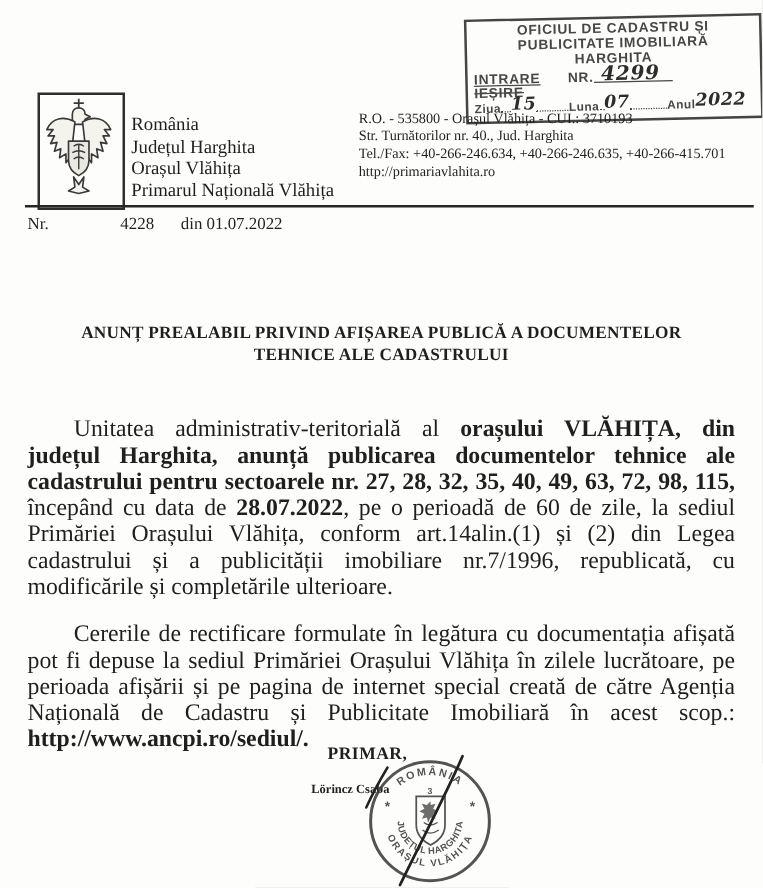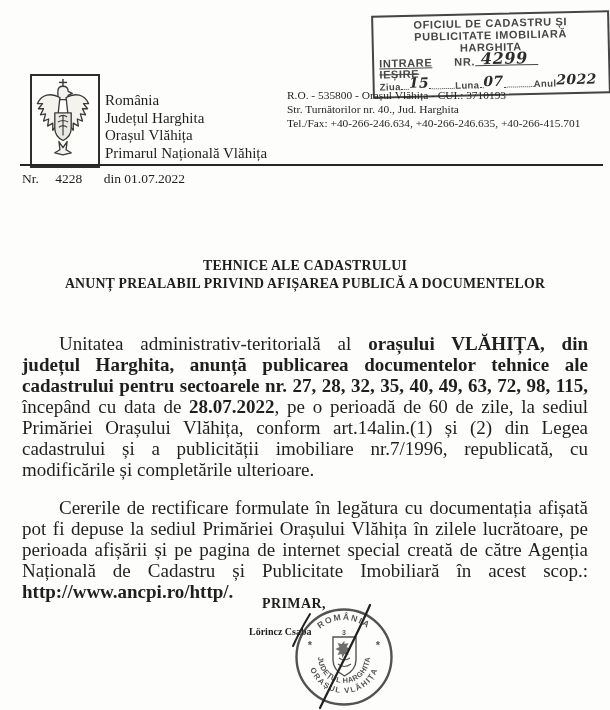--- a/index.html
+++ b/index.html
@@ -30,21 +30,21 @@
   
   .coat-box{
     position:absolute;left:30px;top:74px;width:66px;height:90px;
     border:2px solid #2e2e2e;background:#fdfdfb;
   }
   .hdr-left{position:absolute;left:105px;top:92px;font-size:15px;line-height:17.5px;}
   .hdr-right{position:absolute;left:287px;top:88px;font-size:11.4px;line-height:14.2px;}
   .divider{position:absolute;left:20px;top:164px;width:583px;height:2px;background:#262626;}
   .ref-line{position:absolute;left:22px;top:171px;font-size:13.5px;}
   .ref-line .g1{margin-right:13px;}
-  .ref-line .g2{margin-right:18px;}
+  .ref-line .g2{margin-right:18px;margin-left:41px;}
   
   .doc-title{
     position:absolute;left:0;right:0;top:257px;text-align:center;
     font-weight:bold;font-size:13.8px;line-height:17.5px;letter-spacing:.2px;
   }
   
   .body-text{
     position:absolute;left:22px;top:333px;width:566px;
     font-size:19px;line-height:21px;text-align:justify;
   }
@@ -108,38 +108,39 @@
     <div>România</div>
     <div>Județul Harghita</div>
     <div>Orașul Vlăhița</div>
     <div>Primarul Națională Vlăhița</div>
   </div>
 
   <div class="hdr-right">
     <div>R.O. - 535800 - Orașul Vlăhița - CUI.: 3710193</div>
     <div>Str. Turnătorilor nr. 40., Jud. Harghita</div>
     <div>Tel./Fax: +40-266-246.634, +40-266-246.635, +40-266-415.701</div>
+    <div>http://primariavlahita.ro</div>
   </div>
 
   <div class="divider"></div>
 
   <div class="ref-line">
     <span class="g1">Nr.</span>
     <span class="g2">4228</span>
     <span>din 01.07.2022</span>
   </div>
 
   <div class="doc-title">
+    <div>ANUNȚ PREALABIL PRIVIND AFIȘAREA PUBLICĂ A DOCUMENTELOR</div>
     <div>TEHNICE ALE CADASTRULUI</div>
-    <div>ANUNȚ PREALABIL PRIVIND AFIȘAREA PUBLICĂ A DOCUMENTELOR</div>
   </div>
 
   <div class="body-text">
     <p><span>Unitatea administrativ-teritorială  al </span><span class="b">orașului VLĂHIȚA, din județul Harghita, anunță publicarea documentelor tehnice ale cadastrului pentru sectoarele nr. 27, 28, 32, 35, 40, 49, 63, 72, 98, 115, </span><span>începând cu data de </span><span class="b">28.07.2022</span><span>, pe o perioadă de 60 de zile, la sediul Primăriei Orașului Vlăhița, conform art.14alin.(1) și (2) din Legea cadastrului și a publicității imobiliare nr.7/1996, republicată, cu modificările și completările ulterioare.</span></p>
-    <p><span>Cererile de rectificare formulate în legătura cu  documentația afișată pot fi depuse la sediul Primăriei  Orașului Vlăhița în zilele lucrătoare, pe perioada afișării și pe pagina de internet special creată de către Agenția Națională de Cadastru și Publicitate Imobiliară în acest scop.: </span><span class="b">http://www.ancpi.ro/http/.</span></p>
+    <p><span>Cererile de rectificare formulate în legătura cu  documentația afișată pot fi depuse la sediul Primăriei  Orașului Vlăhița în zilele lucrătoare, pe perioada afișării și pe pagina de internet special creată de către Agenția Națională de Cadastru și Publicitate Imobiliară în acest scop.: </span><span class="b">http://www.ancpi.ro/sediul/.</span></p>
   </div>
 
   <div class="sig-role">PRIMAR,</div>
   <div class="sig-name">Lörincz Csaba</div>
 
   <svg class="round-stamp" viewBox="0 0 102 102">
     <defs>
       <path id="arcTop" d="M 14,51 A 37,37 0 0 1 88,51"></path>
       <path id="arcMid" d="M 25,51 A 26,26 0 0 0 77,51"></path>
       <path id="arcBot" d="M 15,51 A 36,36 0 0 0 87,51"></path>

